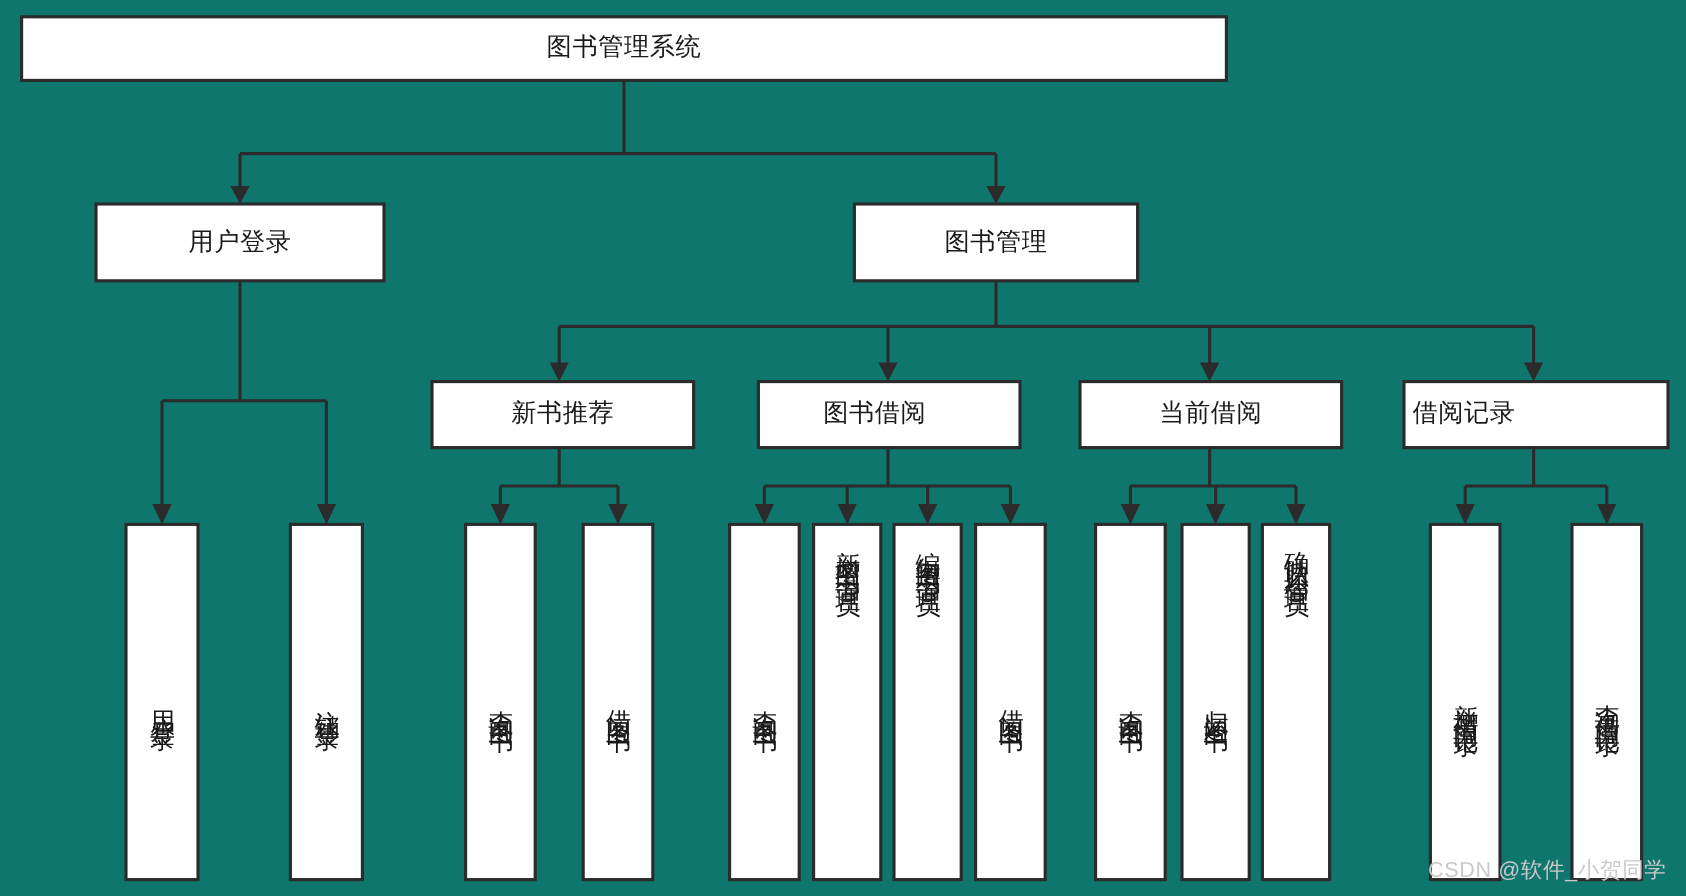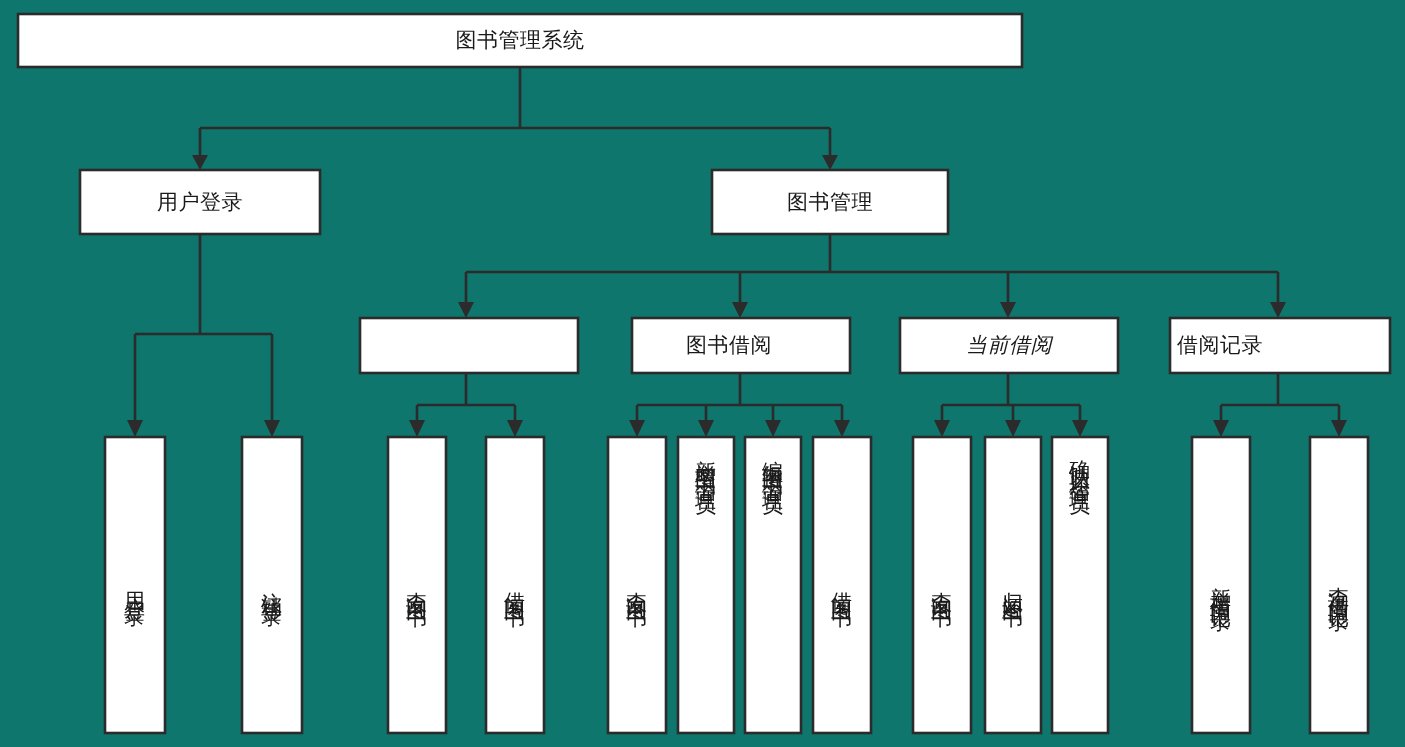--- a/index.html
+++ b/index.html
@@ -190,36 +190,38 @@
       <polygon class="arrow-head" points="1213,420 1229,420 1221,437"></polygon>
       <polygon class="arrow-head" points="1331,420 1347,420 1339,437"></polygon>
     </g>
   </svg>
 
   <div class="node-label horizontal" style="left:18px; top:14px; width:1004px; height:53px;">图书管理系统</div>
 
   <div class="node-label horizontal" style="left:80px; top:170px; width:240px; height:64px;">用户登录</div>
   <div class="node-label horizontal" style="left:712px; top:170px; width:236px; height:64px;border-radius:19px;">图书管理</div>
 
+  <div class="node-label horizontal" style="left:360px; top:318px; width:218px; height:55px;">新书推荐</div>
   <div class="node-label horizontal" style="left:632px; top:318px; width:194px; height:55px;">图书借阅</div>
-  <div class="node-label horizontal" style="left:900px; top:318px; width:218px; height:55px;font-style:italic;">当前借阅</div>
+  <div class="node-label horizontal" style="left:900px; top:318px; width:218px; height:55px;">当前借阅</div>
   <div class="node-label horizontal" style="left:1110px; top:318px; width:220px; height:55px;">借阅记录</div>
 
   <div class="node-label vertical" style="left:105px; top:437px; width:60px; height:296px;">用户登录</div>
   <div class="node-label vertical" style="left:242px; top:437px; width:60px; height:296px;">注销登录</div>
 
   <div class="node-label vertical" style="left:388px; top:437px; width:58px; height:296px;">查询图书</div>
   <div class="node-label vertical" style="left:486px; top:437px; width:58px; height:296px;">借阅图书</div>
 
   <div class="node-label vertical" style="left:608px; top:437px; width:58px; height:296px;">查询图书</div>
   <div class="node-label vertical top-aligned" style="left:678px; top:437px; width:56px; height:296px;">新增图书（管理员）</div>
   <div class="node-label vertical top-aligned" style="left:745px; top:437px; width:56px; height:296px;">编辑图书（管理员）</div>
   <div class="node-label vertical" style="left:813px; top:437px; width:58px; height:296px;">借阅图书</div>
 
   <div class="node-label vertical" style="left:913px; top:437px; width:58px; height:296px;">查询图书</div>
   <div class="node-label vertical" style="left:985px; top:437px; width:56px; height:296px;">归还图书</div>
   <div class="node-label vertical top-aligned" style="left:1052px; top:437px; width:56px; height:296px;">确认归还（管理员）</div>
 
   <div class="node-label vertical" style="left:1192px; top:437px; width:58px; height:296px;">新增借阅记录</div>
   <div class="node-label vertical" style="left:1310px; top:437px; width:58px; height:296px;">查询借阅记录</div>
 
+  <div class="watermark">CSDN @软件_小贺同学</div>
 
 </div>
 
 </body></html>

